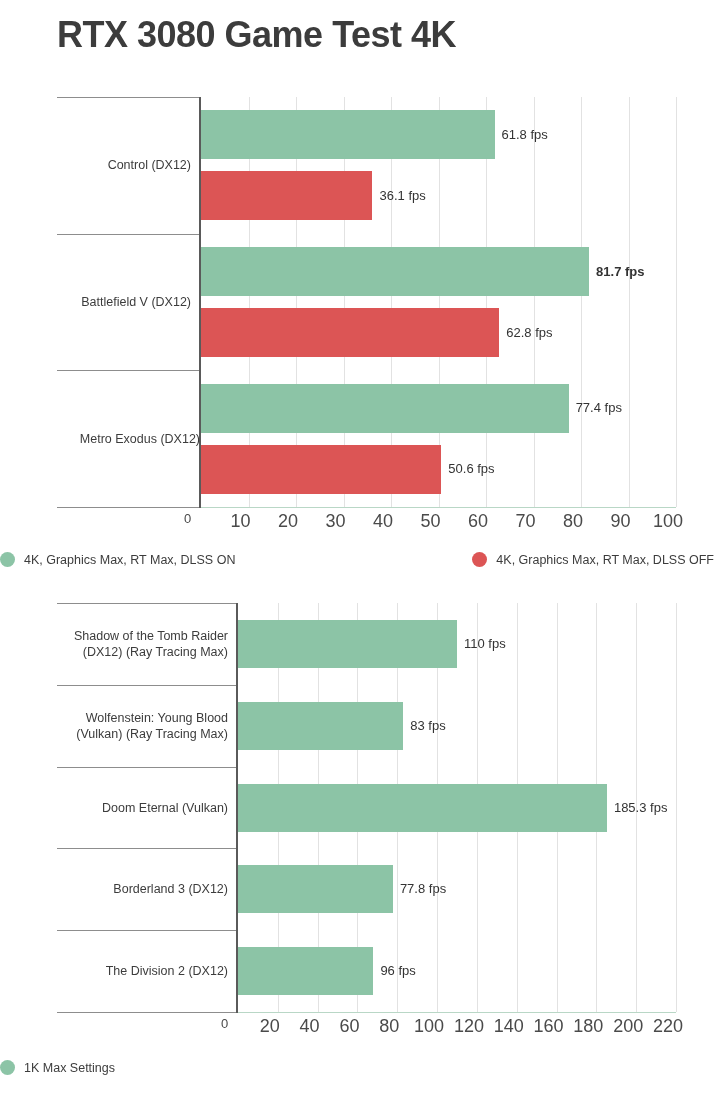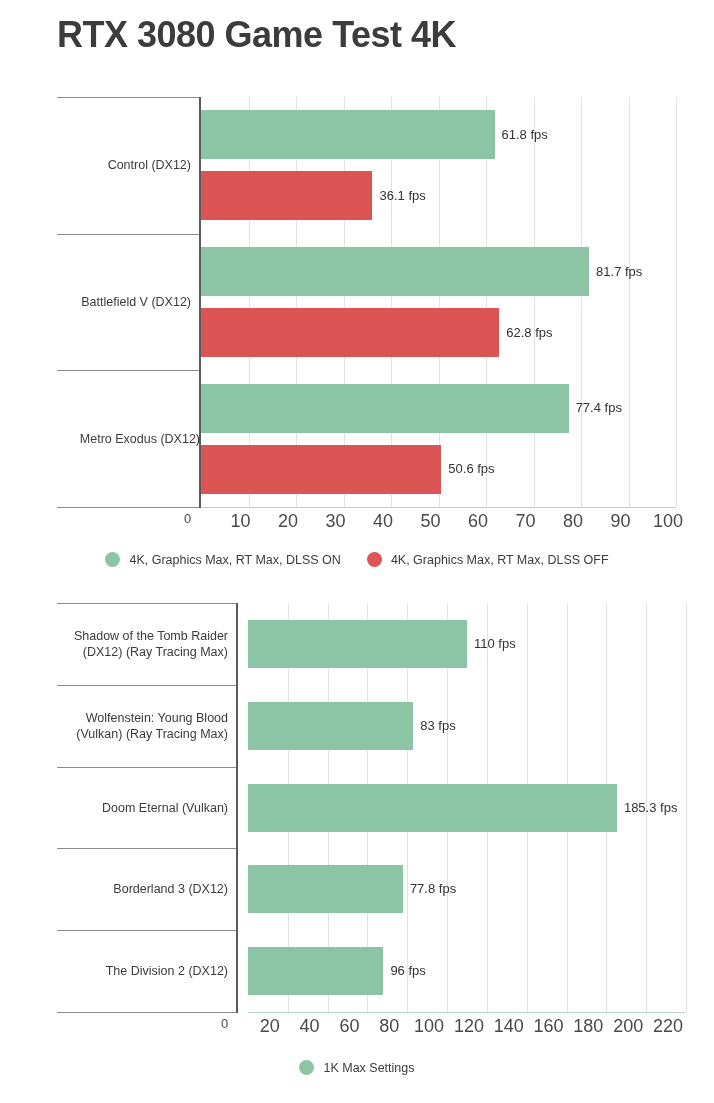--- a/index.html
+++ b/index.html
@@ -90,21 +90,21 @@
     font-size: 13px;
     color: #4a4a4a;
     white-space: nowrap;
   }
 
   
   .legend {
     position: absolute;
     display: flex;
     align-items: center;
-    justify-content: center;
+    justify-content: space-between;
     gap: 26px;
     width: 100%;
   }
   .legend-item {
     display: flex;
     align-items: center;
     gap: 9px;
   }
   .legend-dot {
     width: 15px;
@@ -134,21 +134,21 @@
       <div class="gridline" style="left: 332.5px; height: 410px;"></div>
       <div class="gridline" style="left: 380px; height: 410px;"></div>
       <div class="gridline" style="left: 427.5px; height: 410px;"></div>
       <div class="gridline" style="left: 475px; height: 410px;"></div>
       <div class="baseline" style="left: 0px; top: 410px; width: 475px;"></div>
       <div class="bar green" style="top: 13.3333px; width: 293.55px; height: 49px; background: rgb(140, 196, 166);"></div>
       <div class="bar-value" style="left: 300.55px; top: 29.8333px;">61.8 fps</div>
       <div class="bar red" style="top: 74.3333px; width: 171.475px; height: 49px; background: rgb(220, 85, 85);"></div>
       <div class="bar-value" style="left: 178.475px; top: 90.8333px;">36.1 fps</div>
       <div class="bar green" style="top: 150px; width: 388.075px; height: 49px; background: rgb(140, 196, 166);"></div>
-      <div class="bar-value" style="left: 395.075px; top: 166.5px;">81.7 fps</div>
+      <div class="bar-value" style="left: 395.075px; top: 166.5px; font-weight: bold;">81.7 fps</div>
       <div class="bar red" style="top: 211px; width: 298.3px; height: 49px; background: rgb(220, 85, 85);"></div>
       <div class="bar-value" style="left: 305.3px; top: 227.5px;">62.8 fps</div>
       <div class="bar green" style="top: 286.667px; width: 367.65px; height: 49px; background: rgb(140, 196, 166);"></div>
       <div class="bar-value" style="left: 374.65px; top: 303.167px;">77.4 fps</div>
       <div class="bar red" style="top: 347.667px; width: 240.35px; height: 49px; background: rgb(220, 85, 85);"></div>
       <div class="bar-value" style="left: 247.35px; top: 364.167px;">50.6 fps</div>
     </div>
 <div class="axis-line" style="left: 199px; top: 97px; height: 411px;"></div>
     <div class="row-sep" style="left: 57px; top: 97px; width: 142px;"></div>
     <div class="cat-label" style="left: 57px; width: 134px; top: 157.333px;">Control (DX12)</div>
@@ -175,21 +175,21 @@
       <span class="legend-dot" style="background: rgb(140, 196, 166);"></span>
       <span class="legend-label">4K, Graphics Max, RT Max, DLSS ON</span>
     </div>
     <div class="legend-item">
       <span class="legend-dot" style="background: rgb(220, 85, 85);"></span>
       <span class="legend-label">4K, Graphics Max, RT Max, DLSS OFF</span>
     </div>
   </div>
 
 <div class="chart" id="chart2" style="left:0; top:596px; width:714px; height:450px;">
-  <div class="plot" id="chart2-plot" style="left:248px; top:7px; width:438px; height:409px;">
+  <div class="plot" id="chart2-plot" style="left:238px; top:7px; width:438px; height:409px;">
       <div class="gridline" style="left: 39.8182px; height: 409px;"></div>
       <div class="gridline" style="left: 79.6364px; height: 409px;"></div>
       <div class="gridline" style="left: 119.455px; height: 409px;"></div>
       <div class="gridline" style="left: 159.273px; height: 409px;"></div>
       <div class="gridline" style="left: 199.091px; height: 409px;"></div>
       <div class="gridline" style="left: 238.909px; height: 409px;"></div>
       <div class="gridline" style="left: 278.727px; height: 409px;"></div>
       <div class="gridline" style="left: 318.545px; height: 409px;"></div>
       <div class="gridline" style="left: 358.364px; height: 409px;"></div>
       <div class="gridline" style="left: 398.182px; height: 409px;"></div>

